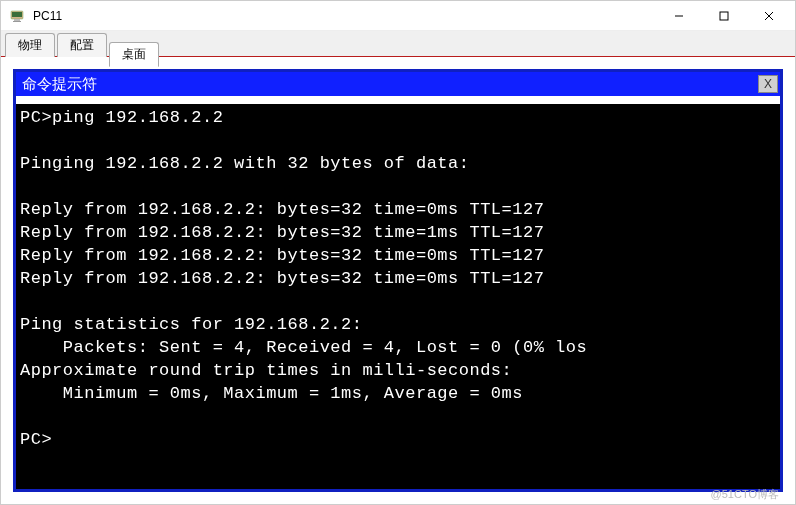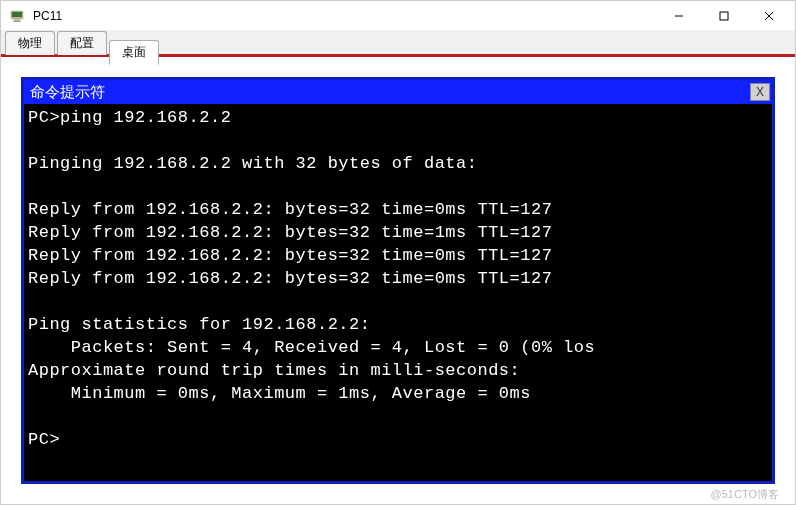--- a/index.html
+++ b/index.html
@@ -40,21 +40,21 @@
     .titlebar-controls { display: flex; gap: 0; }
     .tb-btn {
       width: 45px; height: 28px;
       display: flex; align-items: center; justify-content: center;
       font-size: 13px; color: #000; cursor: pointer;
       font-family: Arial, sans-serif;
     }
     .tabbar {
       display: flex;
       background: #f0f0f0;
-      border-bottom: 3px solid #b91c1c;
+      border-bottom: 1px solid #b91c1c;
       padding: 2px 4px 0 4px;
       height: 26px;
       align-items: flex-end;
     }
     .tab {
       padding: 3px 12px 3px 12px;
       font-size: 12px;
       border: 1px solid #aaa;
       border-bottom: none;
       background: #f4f4f4;
@@ -66,21 +66,21 @@
     }
     .tab.active {
       background: #fff;
       border-bottom: 1px solid #fff;
       top: 11px;
       z-index: 2;
     }
     .content-area {
       flex: 1;
       background: #fff;
-      padding: 20px;
+      padding: 12px;
       position: relative;
     }
     .terminal-window {
       border: 3px solid #1020c0;
       width: 100%;
       height: 100%;
       display: flex;
       flex-direction: column;
     }
     .terminal-titlebar {
@@ -108,20 +108,21 @@
       flex: 1;
       background: #000;
       color: #fff;
       font-family: "Courier New", Consolas, monospace;
       font-size: 17px;
       line-height: 23px;
       padding: 2px 4px;
       white-space: pre;
       overflow: hidden;
       letter-spacing: 0.5px;
+      margin-top: 8px;
     }
     .watermark {
       position: absolute;
       right: 16px;
       bottom: 2px;
       font-size: 11px;
       color: #bbb;
       pointer-events: none;
     }
   </style>

